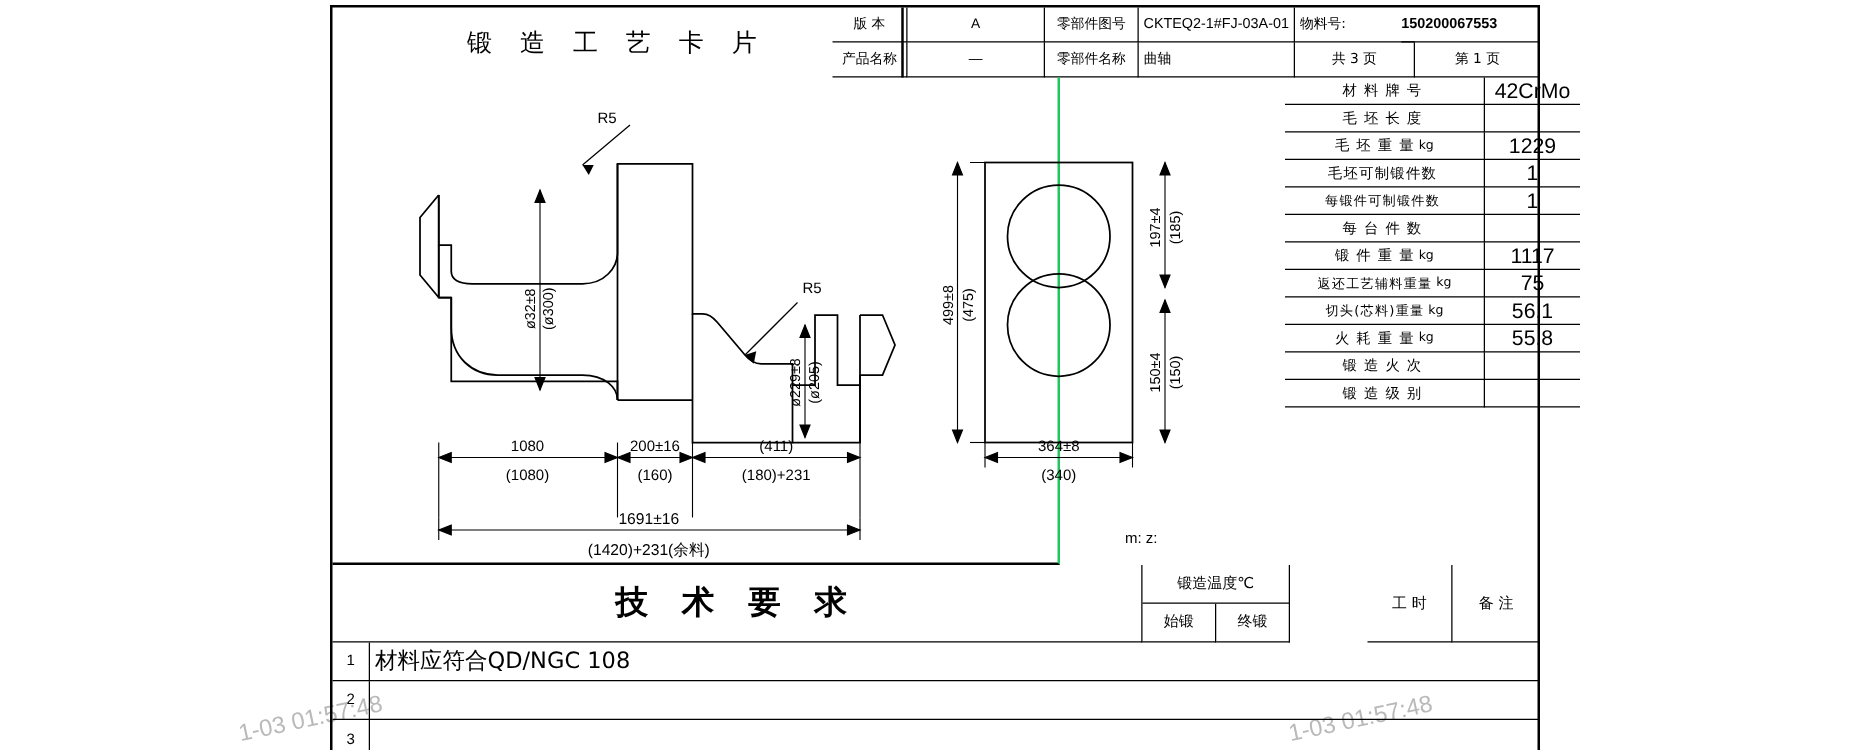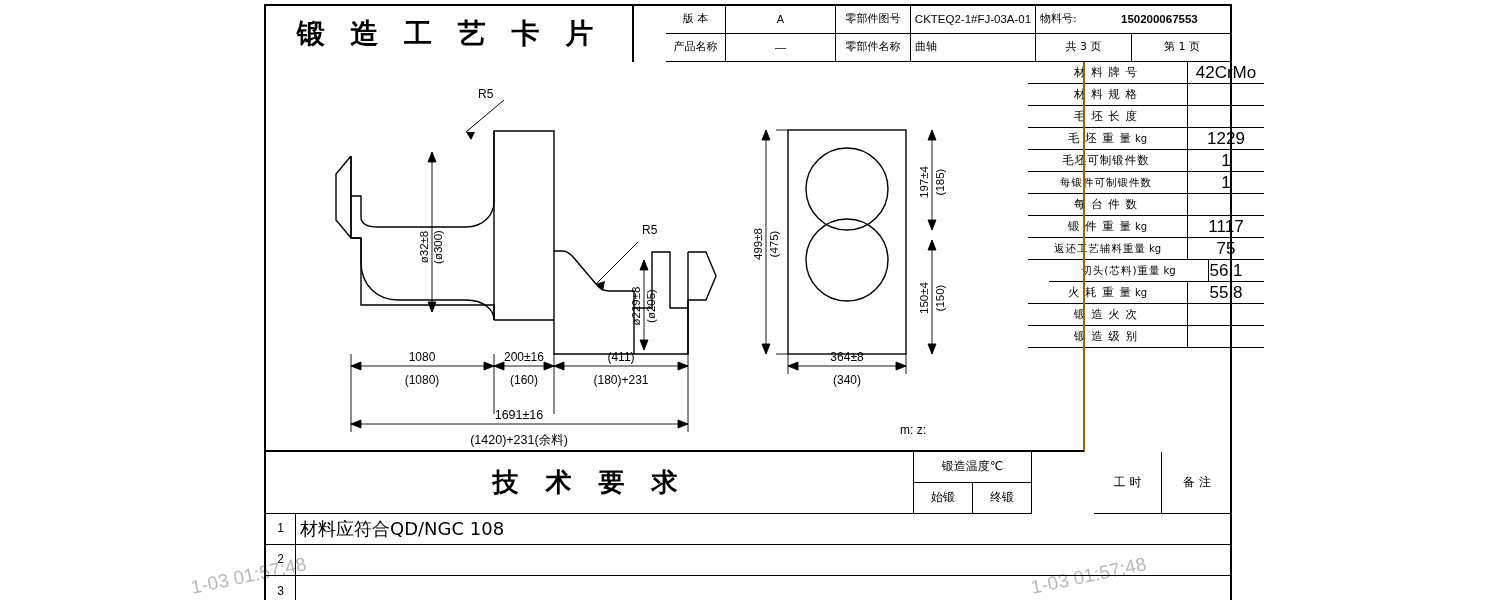--- a/index.html
+++ b/index.html
@@ -30,24 +30,24 @@
     background: transparent;
     white-space: nowrap;
     overflow: hidden;
   }
   .cell.left { justify-content: flex-start; padding-left: 4px; }
   .cn { font-family: "DejaVu Sans", "Liberation Sans", sans-serif; }
 
   
   #titleblock { position: absolute; left: 0; top: 0; width: 966px; height: 56px; }
   #title-main {
-    position: absolute; left: 0; top: 0; width: 368px; height: 56px;
+    position: absolute; left: 0; top: 0; width: 457px; height: 56px;
     border-right: 2px solid #000;
     display: flex; align-items: center; justify-content: center;
-    font-size: 28px; font-weight: bold; letter-spacing: 8px;
+    font-size: 20px; font-weight: normal; letter-spacing: 8px;
     font-family: "DejaVu Sans", "Liberation Sans", sans-serif;
   }
 
   
   #paramtable { position: absolute; left: 730px; top: 56px; width: 236px; padding-left: 32px; }
   .prow { position: relative; height: 22px; width: 236px; }
   .pname {
     position: absolute; left: 0; top: 0; width: 160px; height: 22px;
     border: 1px solid #000; border-top: none; border-left: none;
     display: flex; align-items: center; justify-content: center;
@@ -56,22 +56,22 @@
   }
   .pname .unit { letter-spacing: 0; font-size: 10px; margin-left: 3px; }
   .pval {
     position: absolute; left: 160px; top: 0; width: 76px; height: 22px;
     border: 1px solid #000; border-top: none; border-left: none; border-right: none;
     display: flex; align-items: center; justify-content: center;
     font-size: 17px;
   }
 
   
-  #drawing { position: absolute; left: 0; top: 56px; width: 819px; height: 390px;
-             border-right: 2px solid #a16207; border-bottom: 2px solid #000; }
+  #drawing { position: absolute; left: 0; top: 56px; width: 582px; height: 390px;
+             border-right: 2px solid #22c55e; border-bottom: 2px solid #000; }
 
   
   #techblock { position: absolute; left: 0; top: 446px; width: 966px; height: 154px; }
 
   .wm {
     position: absolute;
     font-size: 19px;
     color: #b9b9b9;
     transform: rotate(-12deg);
     white-space: nowrap;
@@ -113,27 +113,20 @@
   <div id="paramtable">
     <div class="prow">
       <div class="pname cn">
           <span>材 料 牌 号</span>
           <span class="unit"></span>
         </div>
       <div class="pval">42CrMo</div>
     </div>
     <div class="prow">
       <div class="pname cn">
-          <span>材 料 规 格</span>
-          <span class="unit"></span>
-        </div>
-      <div class="pval"></div>
-    </div>
-    <div class="prow">
-      <div class="pname cn">
           <span>毛 坯 长 度</span>
           <span class="unit"></span>
         </div>
       <div class="pval"></div>
     </div>
     <div class="prow">
       <div class="pname cn">
           <span>毛 坯 重 量</span>
           <span class="unit">kg</span>
         </div>
@@ -168,21 +161,21 @@
       <div class="pval">1117</div>
     </div>
     <div class="prow">
       <div class="pname cn" style="font-size:10.5px;">
           <span>返还工艺辅料重量</span>
           <span class="unit">kg</span>
         </div>
       <div class="pval">75</div>
     </div>
     <div class="prow">
-      <div class="pname cn" style="font-size:10.5px;margin-left:21px;">
+      <div class="pname cn" style="font-size:10.5px;">
           <span>切头(芯料)重量</span>
           <span class="unit">kg</span>
         </div>
       <div class="pval">56.1</div>
     </div>
     <div class="prow">
       <div class="pname cn">
           <span>火 耗 重 量</span>
           <span class="unit">kg</span>
         </div>

